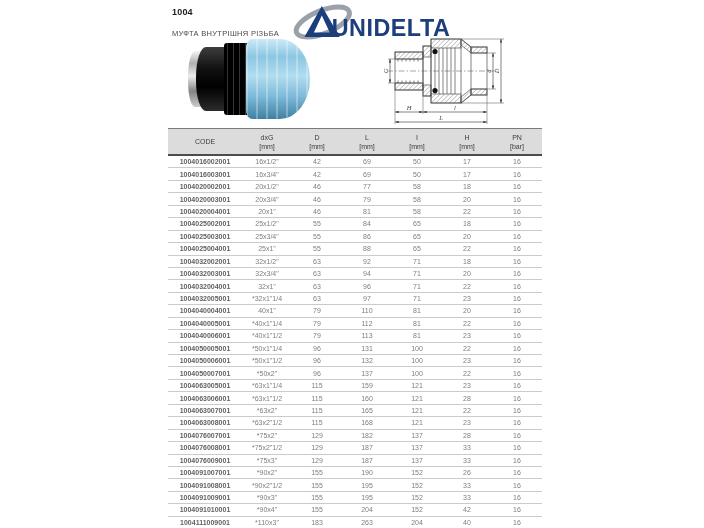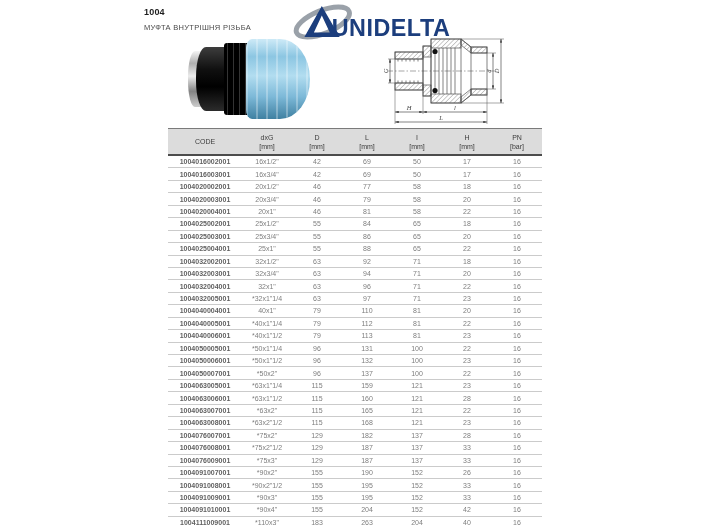--- a/index.html
+++ b/index.html
@@ -1,23 +1,23 @@
 <!DOCTYPE html>
 <html><head>
 <meta charset="utf-8">
 <style>
   html,body{margin:0;padding:0;}
   body{
     width:704px;height:528px;overflow:hidden;background:#ffffff;
     font-family:"Liberation Sans", sans-serif;position:relative;
   }
   
-  .titles{position:absolute;left:144px;top:7px;}
+  .titles{position:absolute;left:172px;top:7px;}
   .product-code{font-size:9px;font-weight:700;color:#1d1d1d;letter-spacing:.2px;}
-  .page-title{font-size:7.5px;color:#4a4a4a;margin-top:6px;letter-spacing:.3px;}
+  .page-title{font-size:7.5px;color:#4a4a4a;margin-top:12px;letter-spacing:.3px;}
   .logo{position:absolute;left:292px;top:3px;width:164px;height:44px;}
   
   .photo{position:absolute;left:188px;top:37px;width:122px;height:84px;}
   .photo .chrome{position:absolute;left:0;top:14px;width:15px;height:56px;
     border-radius:7px 3px 3px 7px/26px 6px 6px 26px;
     background:linear-gradient(180deg,#f4f4f4 0%,#b0b0b0 22%,#ececec 45%,#838383 72%,#cccccc 100%);}
   .photo .blackbody{position:absolute;left:8px;top:10px;width:32px;height:64px;
     border-radius:10px 2px 2px 10px/30px 4px 4px 30px;
     background:linear-gradient(180deg,#3d3d3d 0%,#101010 35%,#000 62%,#2c2c2c 100%);}
   .photo .ribs{position:absolute;left:36px;top:6px;width:26px;height:72px;border-radius:3px;

